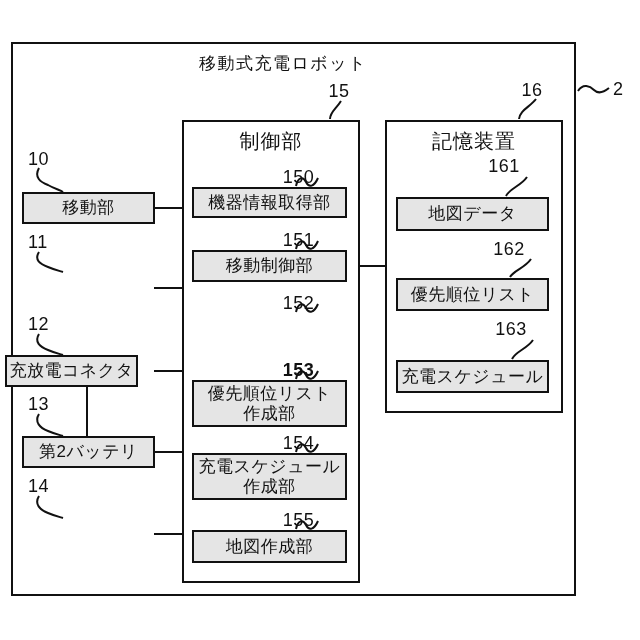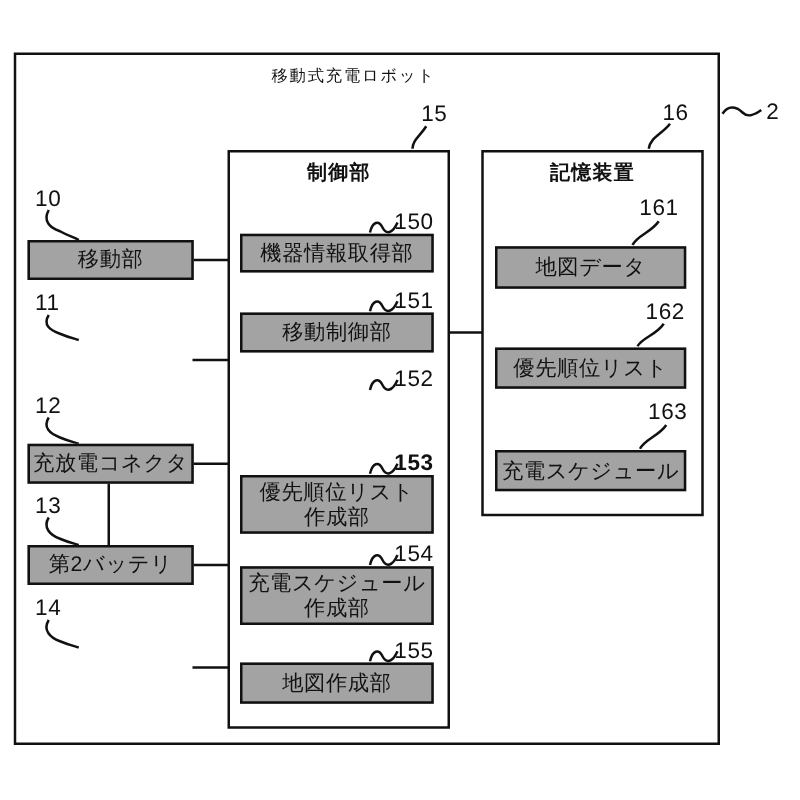--- a/index.html
+++ b/index.html
@@ -3,34 +3,34 @@
 <meta charset="utf-8">
 <style>
   html,body{margin:0;padding:0;background:#ffffff;}
   .canvas{
     position:relative;width:640px;height:640px;background:#ffffff;
     font-family:"Liberation Sans","DejaVu Sans",sans-serif;color:#111;
     overflow:hidden;
   }
   .frame{position:absolute;border:2px solid #111;background:transparent;box-sizing:border-box;}
   .box{
-    position:absolute;border:2px solid #111;background:#a3a3a3;box-sizing:border-box;
+    position:absolute;border:2px solid #111;background:#e5e5e5;box-sizing:border-box;
     display:flex;align-items:center;justify-content:center;text-align:center;
   }
   .box span{white-space:pre-line;font-size:17px;line-height:20px;letter-spacing:0.5px;}
   .group-title{
-    position:absolute;text-align:center;font-size:16px;letter-spacing:1px;font-weight:bold;
+    position:absolute;text-align:center;font-size:20px;letter-spacing:1px;
   }
   .main-title{
-    position:absolute;text-align:center;font-size:13px;letter-spacing:1.5px;
+    position:absolute;text-align:center;font-size:17px;letter-spacing:1.5px;
   }
   .ref{
     position:absolute;font-size:18px;letter-spacing:0.5px;
   }
-  .ref.r{text-align:right;}
+  .ref.r{text-align:center;}
   svg.overlay{position:absolute;left:0;top:0;width:640px;height:640px;}
 </style>
 </head>
 <body>
 
 <div class="canvas">
 
   <svg class="overlay" viewBox="0 0 640 640" fill="none" stroke="#111" stroke-width="2">
 
     <line x1="154" y1="208" x2="184" y2="208"></line>
@@ -70,21 +70,21 @@
   <div class="ref" style="left:613px;top:79px;">2</div>
 
   <div class="ref" style="left:28px;top:149px;">10</div>
   <div class="box" style="left:22px;top:192px;width:133px;height:32px;">
     <span>移動部</span>
   </div>
 
   <div class="ref" style="left:28px;top:232px;">11</div>
 
   <div class="ref" style="left:28px;top:314px;">12</div>
-  <div class="box" style="left:22px;top:355px;width:133px;height:32px;">
+  <div class="box" style="left:5px;top:355px;width:133px;height:32px;">
     <span>充放電コネクタ</span>
   </div>
 
   <div class="ref" style="left:28px;top:394px;">13</div>
   <div class="box" style="left:22px;top:436px;width:133px;height:32px;">
     <span>第2バッテリ</span>
   </div>
 
   <div class="ref" style="left:28px;top:476px;">14</div>
 

